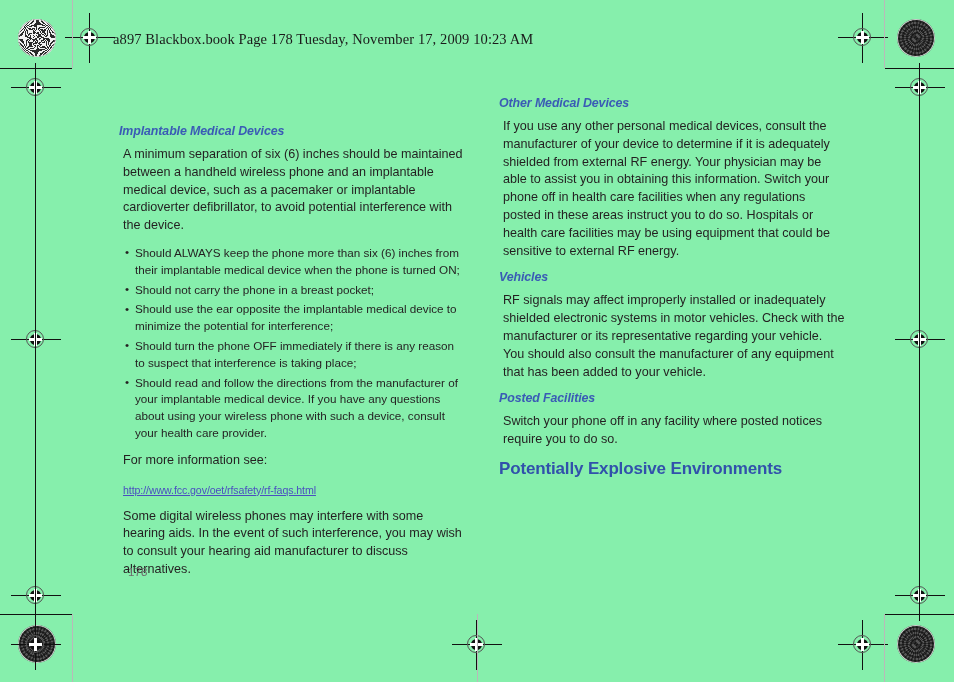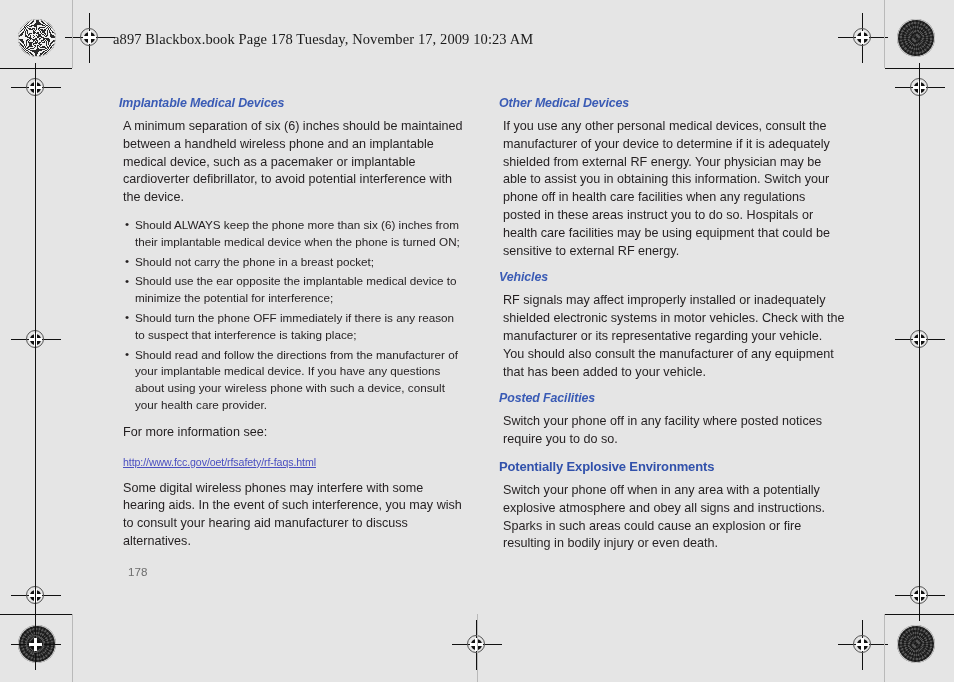--- a/index.html
+++ b/index.html
@@ -9,21 +9,21 @@
     background: #ffffff;
   }
   body {
     font-family: "Liberation Sans", sans-serif;
     color: #231f20;
   }
   #page {
     position: relative;
     width: 954px;
     height: 682px;
-    background: #e5e5e5;
+    background: #86efac;
     overflow: hidden;
   }
 
   
   .rosette {
     position: absolute;
     border-radius: 50%;
     background:
       repeating-conic-gradient(#2b2b2b 0deg 2.2deg, #f2f2f2 2.2deg 4.4deg);
     box-shadow: inset 0 0 0 1px #cfcfcf;
@@ -99,34 +99,34 @@
     color: #1a1a1a;
     white-space: nowrap;
     letter-spacing: 0.1px;
   }
 
   .col {
     position: absolute;
     top: 96px;
     width: 352px;
   }
-  .col-left  { left: 113px; }
+  .col-left  { left: 113px; margin-top: 28px; }
   .col-right { left: 493px; }
 
   h2.sec {
     margin: 0 0 8px 6px;
     font-size: 12.4px;
     font-weight: bold;
     font-style: italic;
     color: #3a5bb5;
     letter-spacing: -0.1px;
   }
   h1.sec {
     margin: 9px 0 8px 6px;
-    font-size: 13px;
+    font-size: 17px;
     font-weight: bold;
     font-style: normal;
     color: #3151ab;
     letter-spacing: -0.15px;
   }
   p.body {
     margin: 0 0 10px 10px;
     font-size: 12.6px;
     line-height: 17.8px;
     color: #231f20;
@@ -297,18 +297,17 @@
     <h2 class="sec">Other Medical Devices</h2>
     <p class="body">If you use any other personal medical devices, consult the manufacturer of your device to determine if it is adequately shielded from external RF energy. Your physician may be able to assist you in obtaining this information. Switch your phone off in health care facilities when any regulations posted in these areas instruct you to do so. Hospitals or health care facilities may be using equipment that could be sensitive to external RF energy.</p>
 
     <h2 class="sec">Vehicles</h2>
     <p class="body">RF signals may affect improperly installed or inadequately shielded electronic systems in motor vehicles. Check with the manufacturer or its representative regarding your vehicle. You should also consult the manufacturer of any equipment that has been added to your vehicle.</p>
 
     <h2 class="sec">Posted Facilities</h2>
     <p class="body">Switch your phone off in any facility where posted notices require you to do so.</p>
 
     <h1 class="sec">Potentially Explosive Environments</h1>
-    <p class="body">Switch your phone off when in any area with a potentially explosive atmosphere and obey all signs and instructions. Sparks in such areas could cause an explosion or fire resulting in bodily injury or even death.</p>
   </div>
 
   <div class="folio">178</div>
 
 </div>
 
 </body></html>

